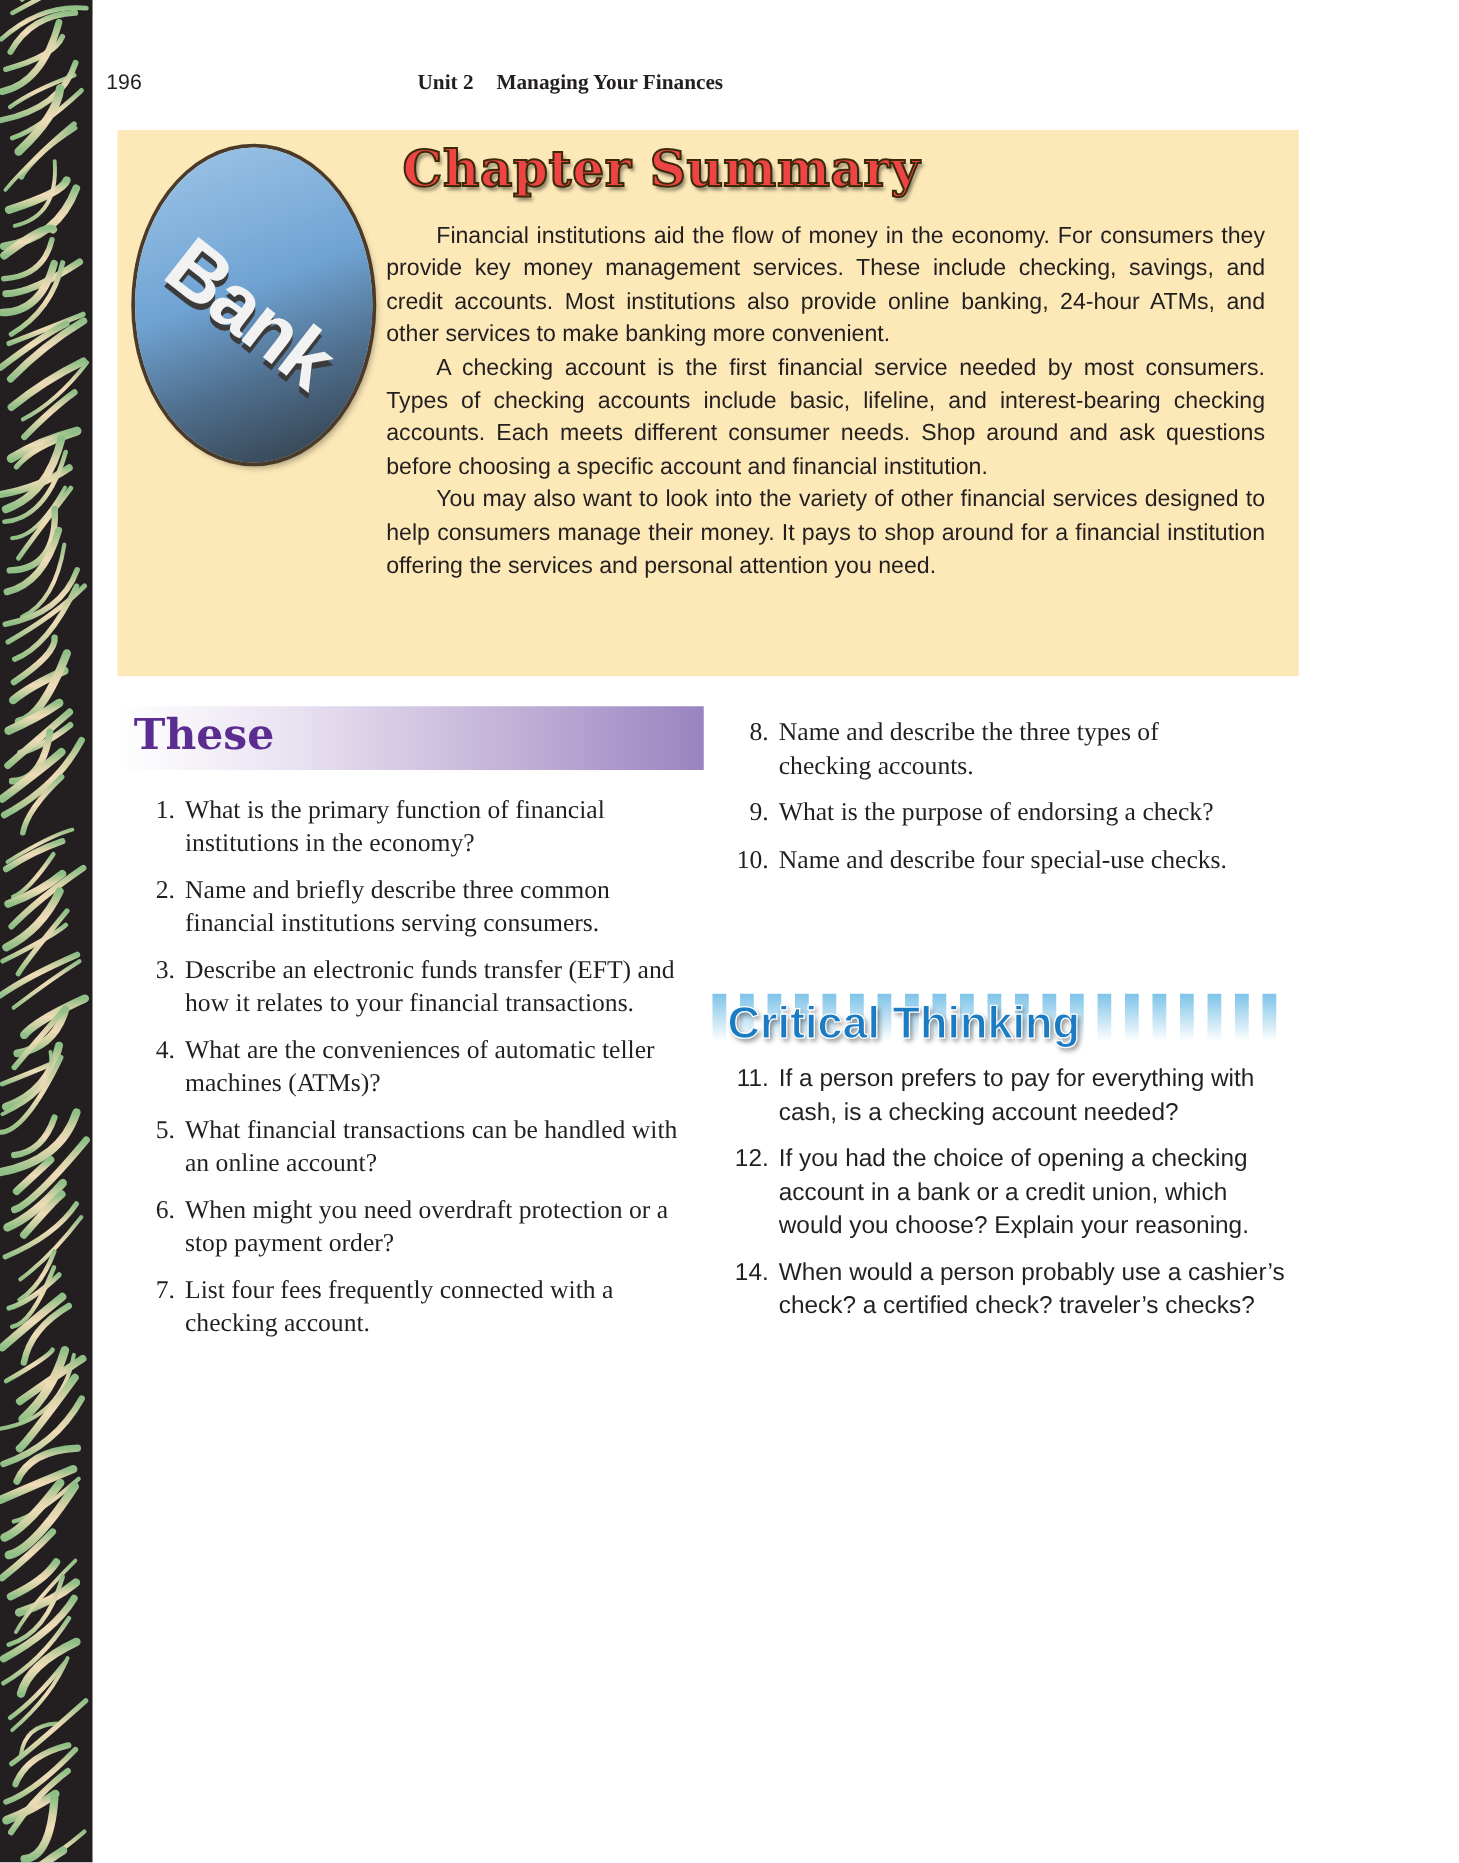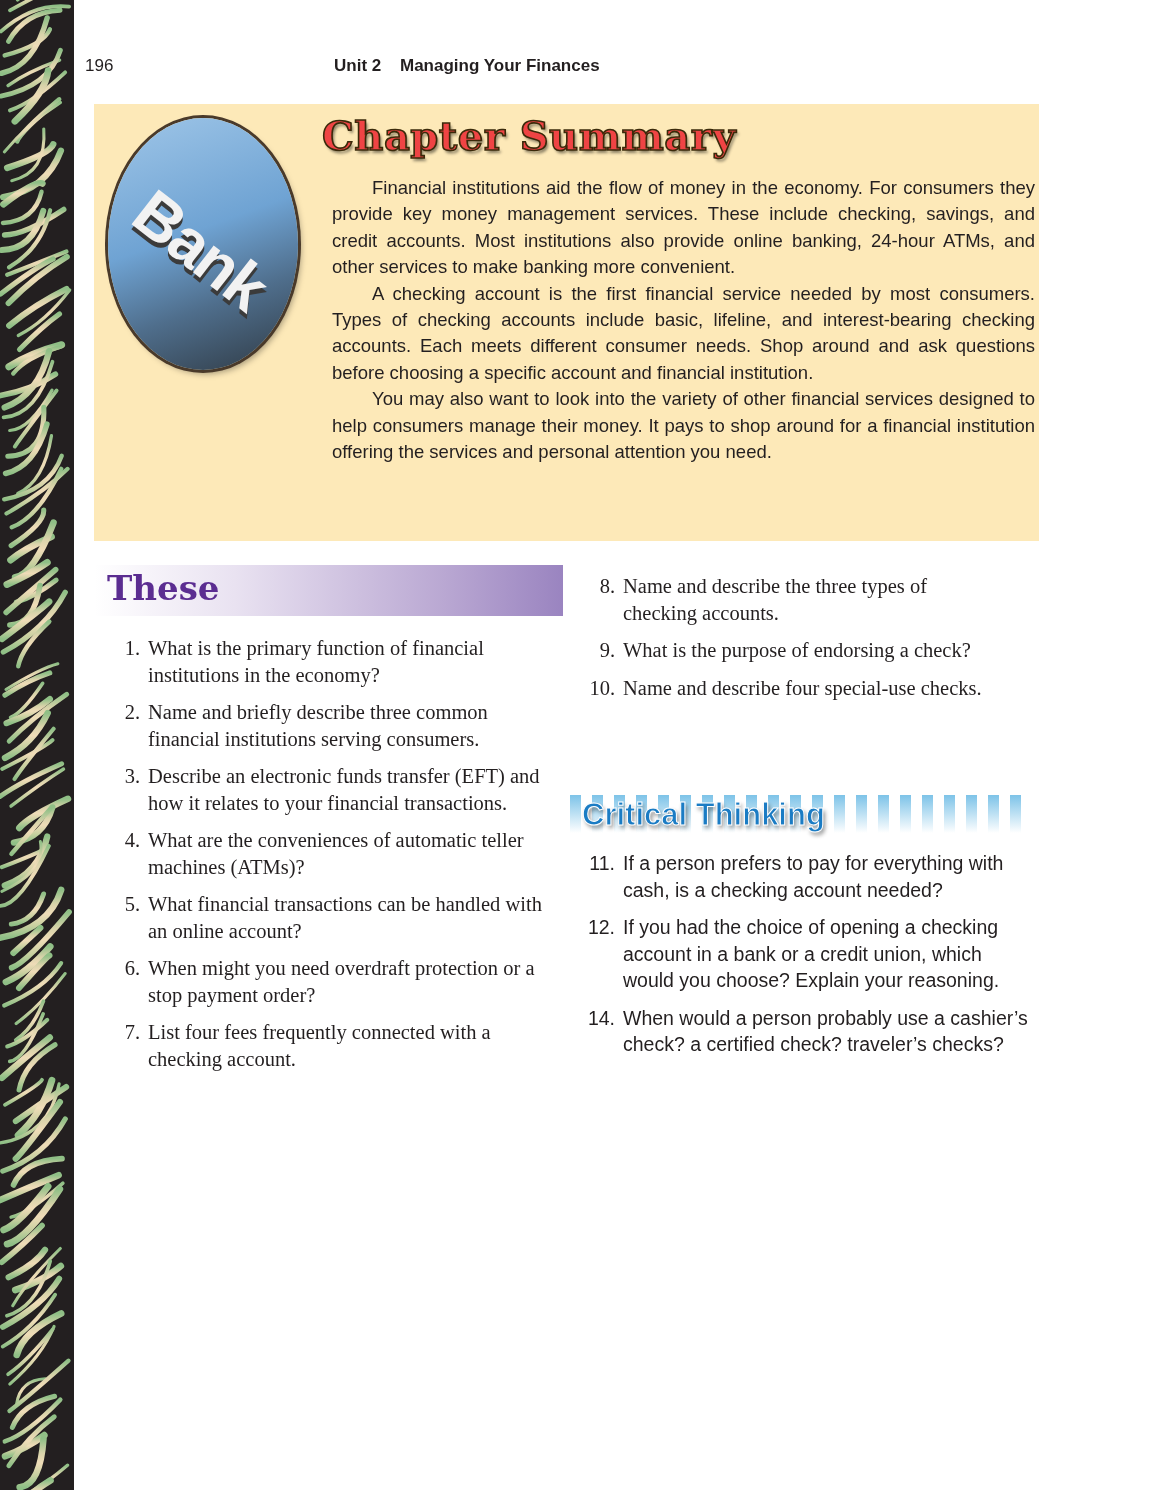--- a/index.html
+++ b/index.html
@@ -1,38 +1,38 @@
 <!DOCTYPE html>
 <html><head>
 <meta charset="utf-8">
 <style>
   html, body { margin:0; padding:0; }
   body { width:1167px; height:1490px; position:relative; background:#ffffff; overflow:hidden; font-family:"Liberation Serif", serif; color:#231f20; }
   .sidebar { position:absolute; left:0; top:0; width:74px; height:1490px; background:#231f20; overflow:hidden; }
   .sidebar svg { position:absolute; left:0; top:0; }
   .page-num { position:absolute; left:85px; top:56px; font-family:"Liberation Sans", sans-serif; font-weight:normal; font-size:17px; color:#231f20; }
-  .running-head { position:absolute; left:334px; top:56px; font-family:Liberation Sans, sans-serif; font-weight:bold; font-size:17px; color:#231f20; }
+  .running-head { position:absolute; left:334px; top:56px; font-family:Liberation Serif, serif; font-weight:bold; font-size:17px; color:#231f20; }
   .running-head .unit { margin-right:14px; }
   .summary-box { position:absolute; left:94px; top:104px; width:945px; height:437px; background:#fde9b8; }
   .bank-photo { position:absolute; left:108px; top:118px; width:190px; height:252px; border-radius:50%; overflow:hidden; box-shadow:0 0 0 3px #4a3a2a, 3px 4px 6px rgba(0,0,0,0.35); background:linear-gradient(160deg,#9fc6e8 0%,#6fa3d3 45%,#4f6e8c 70%,#2f3a44 100%); }
   .bank-photo .sign { position:absolute; left:18px; top:95px; font-family:"Liberation Sans", sans-serif; font-weight:bold; font-size:64px; color:#f2f2f2; transform:rotate(38deg); text-shadow:3px 4px 0 #3b3b3b; letter-spacing:-2px; }
   .summary-title { position:absolute; left:322px; top:112px; font-family:"DejaVu Serif", serif; font-weight:bold; font-size:40px; color:#ef4444; -webkit-text-stroke:1.6px #3a2a0a; text-shadow:2px 3px 3px rgba(0,0,0,0.45); letter-spacing:0.5px; }
-  .summary-text { position:absolute; left:332px; top:175px; width:703px; font-family:"Liberation Sans", sans-serif; font-size:18.5px; line-height:26.4px; color:#231f20; }
+  .summary-text { position:absolute; left:309px; top:175px; width:703px; font-family:"Liberation Sans", sans-serif; font-size:18.5px; line-height:26.4px; color:#231f20; }
   .summary-text p { margin:0; text-indent:40px; text-align:justify; }
   .review-bar { position:absolute; left:94px; top:565px; width:469px; height:51px; background:linear-gradient(90deg,#ffffff 0%,#e9e2f1 30%,#b9a7d2 75%,#9a84c0 100%); }
   .review-title { position:absolute; left:107px; top:568px; font-family:"DejaVu Serif", serif; font-weight:bold; font-size:34px; color:#5b2d91; }
   .q-list { position:absolute; list-style:none; margin:0; padding:0; font-size:20.5px; line-height:26.5px; }
   .q-list li { position:relative; padding-left:40px; margin-bottom:11px; }
   .q-list li .num { position:absolute; left:0; width:32px; text-align:right; }
   .review-left { left:108px; top:635px; width:450px; }
   .review-right { left:583px; top:573px; width:420px; }
   .ct-header { position:absolute; left:570px; top:795px; width:460px; height:48px; }
   .ct-stripes { position:absolute; left:0; top:0; width:460px; height:40px; display:flex; gap:11px; }
   .ct-stripes span { flex:0 0 11px; height:38px; background:linear-gradient(180deg,#7dc3e8 0%,#ffffff 100%); }
-  .ct-title { position:absolute; left:12px; top:2px; font-family:"Liberation Sans", sans-serif; font-weight:bold; font-size:31px; color:#1b7cc4; -webkit-text-stroke:1px #ffffff; text-shadow:2px 3px 4px rgba(0,0,0,0.45); }
+  .ct-title { position:absolute; left:12px; top:2px; font-family:"Liberation Sans", sans-serif; font-weight:bold; font-size:36px; color:#1b7cc4; -webkit-text-stroke:1px #ffffff; text-shadow:2px 3px 4px rgba(0,0,0,0.45); }
   .ct-list { left:583px; top:850px; width:450px; font-family:"Liberation Sans", sans-serif; font-size:19.5px; line-height:26.5px; }
   .ct-list li { padding-left:40px; }
 </style>
 </head>
 <body>
 
 <div class="sidebar">
   <svg width="74" height="1490">
     <defs>
       <linearGradient id="sg" x1="0" y1="0" x2="0" y2="1">

